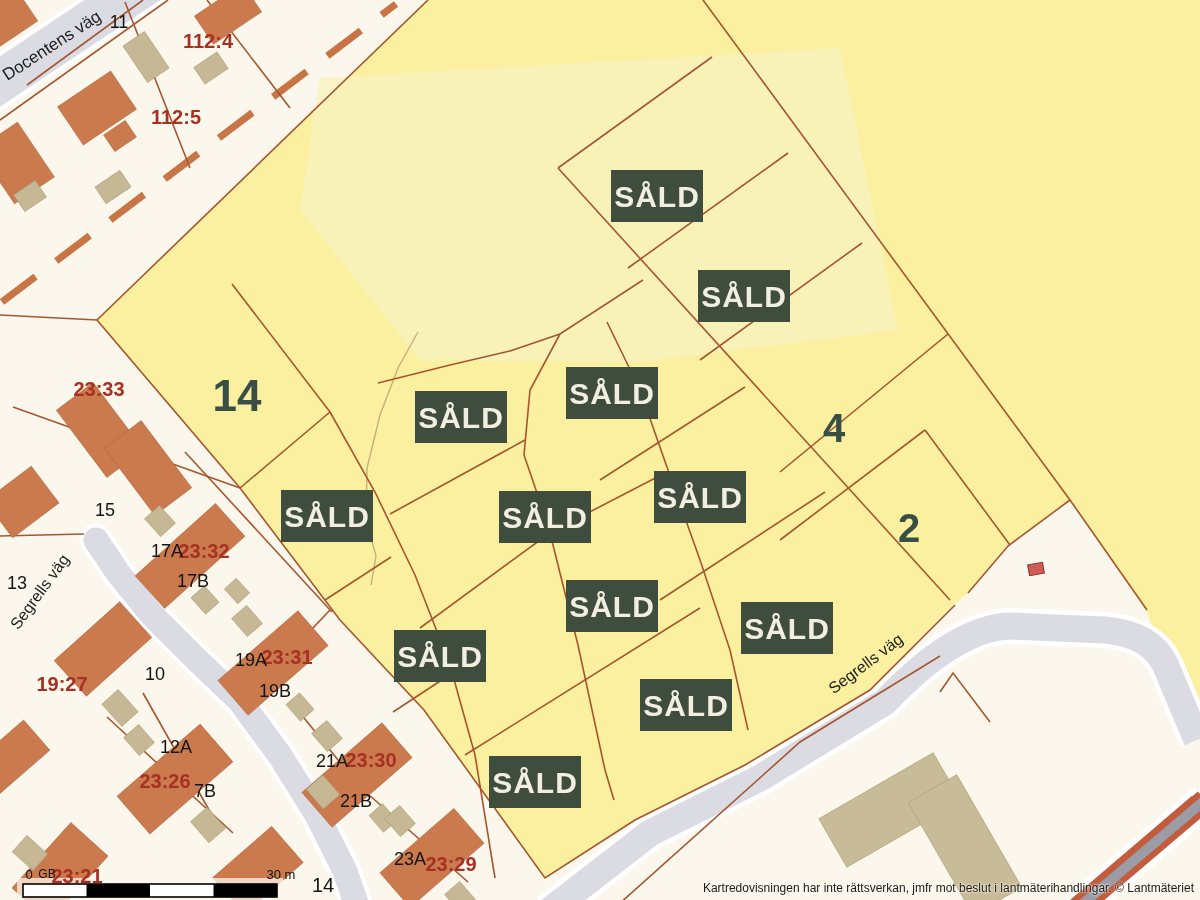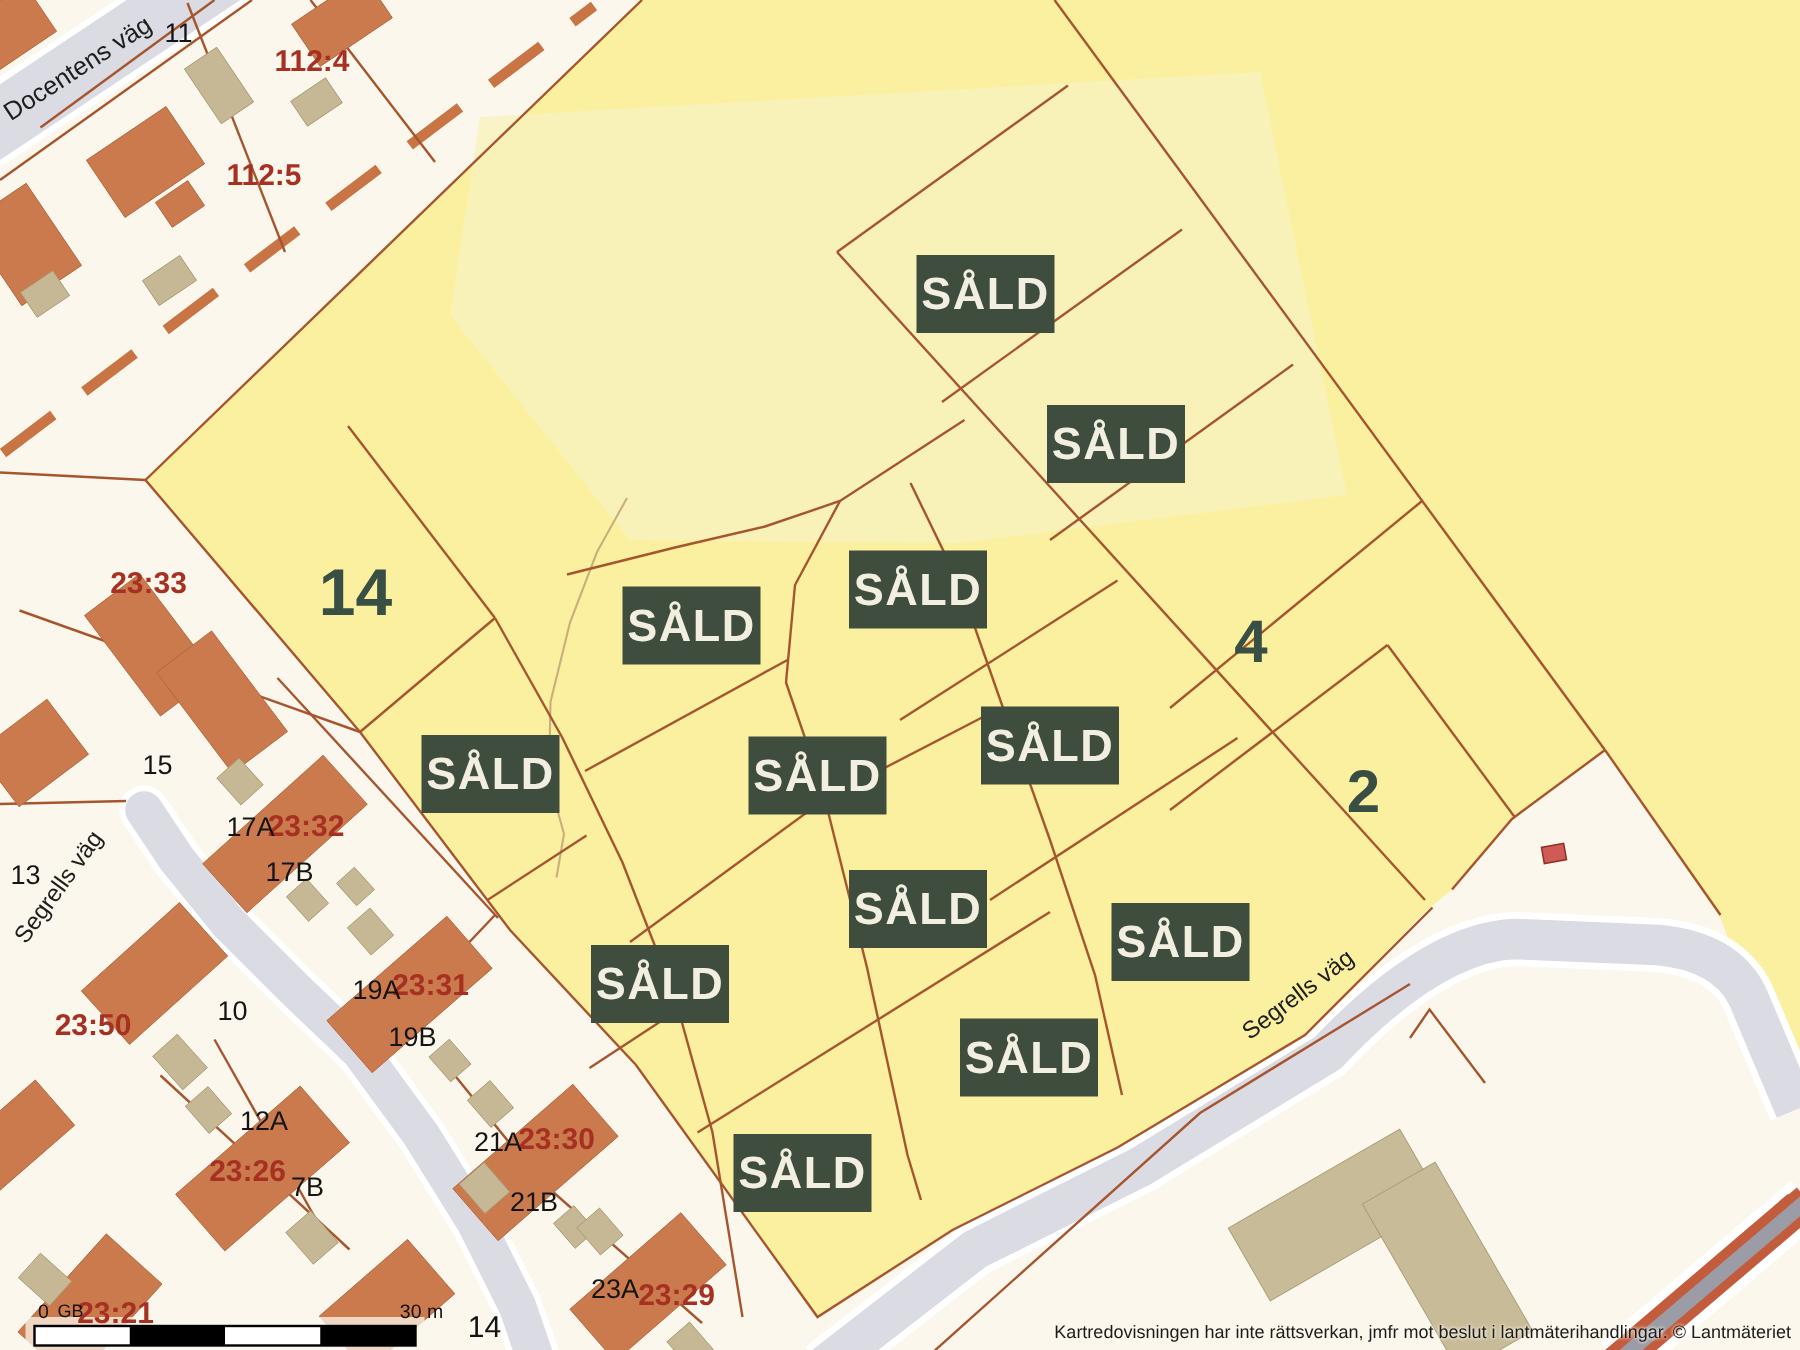--- a/index.html
+++ b/index.html
@@ -181,21 +181,21 @@
 <div class="badge overlay" style="left:787px;top:628px;">SÅLD</div>
 <div class="badge overlay" style="left:440px;top:656px;">SÅLD</div>
 <div class="badge overlay" style="left:686px;top:705px;">SÅLD</div>
 <div class="badge overlay" style="left:535px;top:782px;">SÅLD</div>
 
 <div class="lbl lbl-red overlay" style="left:208px;top:41px;">112:4</div>
 <div class="lbl lbl-red overlay" style="left:176px;top:117px;">112:5</div>
 <div class="lbl lbl-red overlay" style="left:99px;top:389px;">23:33</div>
 <div class="lbl lbl-red overlay" style="left:204px;top:551px;">23:32</div>
 <div class="lbl lbl-red overlay" style="left:287px;top:657px;">23:31</div>
-<div class="lbl lbl-red overlay" style="left:62px;top:684px;">23:50</div>
+<div class="lbl lbl-red overlay" style="left:62px;top:684px;">19:27</div>
 <div class="lbl lbl-red overlay" style="left:165px;top:781px;">23:26</div>
 <div class="lbl lbl-red overlay" style="left:371px;top:760px;">23:30</div>
 <div class="lbl lbl-red overlay" style="left:77px;top:876px;">23:21</div>
 <div class="lbl lbl-red overlay" style="left:451px;top:864px;">23:29</div>
 
 <div class="lbl lbl-black overlay" style="left:119px;top:22px;">11</div>
 <div class="lbl lbl-black overlay" style="left:105px;top:510px;">15</div>
 <div class="lbl lbl-black overlay" style="left:17px;top:583px;">13</div>
 <div class="lbl lbl-black overlay" style="left:167px;top:551px;">17A</div>
 <div class="lbl lbl-black overlay" style="left:193px;top:581px;">17B</div>

